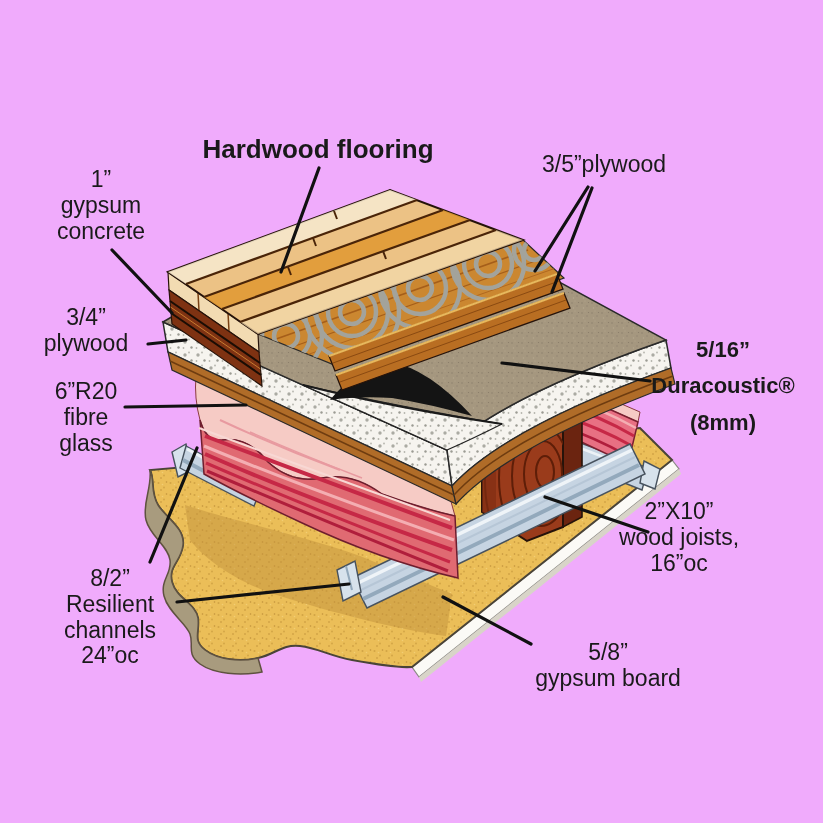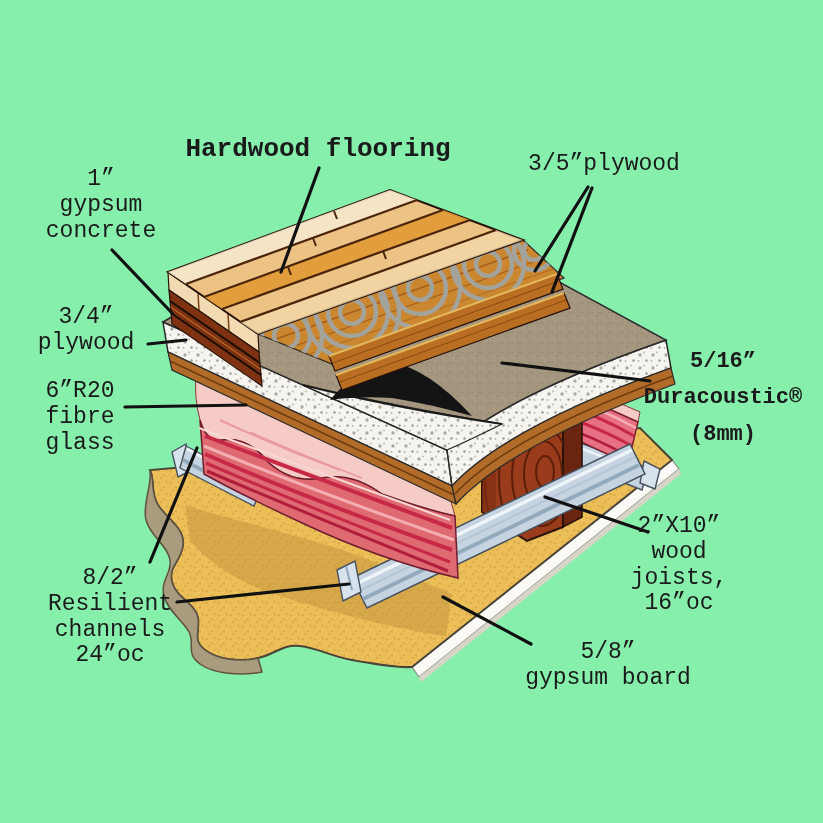--- a/index.html
+++ b/index.html
@@ -1,22 +1,22 @@
 <!DOCTYPE html>
 <html><head>
 <meta charset="utf-8">
 <style>
   html,body{margin:0;padding:0;background:#ffffff;}
-  #stage{position:relative;width:823px;height:823px;background:#86efac;overflow:hidden;
-         font-family:Liberation Mono, monospace;}
+  #stage{position:relative;width:823px;height:823px;background:#f0abfc;overflow:hidden;
+         font-family:Liberation Sans, sans-serif;}
   #art{position:absolute;left:0;top:0;}
   .lbl{position:absolute;transform:translateX(-50%);text-align:center;color:#1a1a1a;
        font-size:23px;line-height:1.12;white-space:pre-line;}
   .lbl.title{font-size:26px;font-weight:bold;line-height:1.05;}
-  .lbl.dura{font-size:22px;font-weight:bold;line-height:1.65;margin-top:12px;}
+  .lbl.dura{font-size:22px;font-weight:bold;line-height:1.65;}
 </style>
 </head>
 <body>
 
 <div id="stage">
 
 <svg id="art" width="823" height="823" viewBox="0 0 823 823">
   <defs>
     <pattern id="spkWhite" width="13" height="13" patternUnits="userSpaceOnUse">
       <rect width="13" height="13" fill="#F6F4EF"></rect>
@@ -218,29 +218,29 @@
   </g>
 </svg>
 
 <div class="lbl title" style="left:318px;top:136px;">Hardwood flooring</div>
 <div class="lbl" style="left:604px;top:152px;">3/5”plywood</div>
 <div class="lbl" style="left:101px;top:167px;">1”
 gypsum
 concrete</div>
 <div class="lbl" style="left:86px;top:305px;">3/4”
 plywood</div>
-<div class="lbl" style="left:80px;top:379px;">6”R20
+<div class="lbl" style="left:86px;top:379px;">6”R20
 fibre
 glass</div>
 <div class="lbl" style="left:110px;top:566px;">8/2”
 Resilient
 channels
 24”oc</div>
 <div class="lbl dura" style="left:723px;top:332px;">5/16”
 Duracoustic®
 (8mm)</div>
-<div class="lbl" style="left:679px;top:514px;">2”X10”
+<div class="lbl" style="left:679px;top:499px;">2”X10”
 wood joists,
 16”oc</div>
 <div class="lbl" style="left:608px;top:640px;text-align:center;">5/8”
 gypsum board</div>
 
 </div>
 
 </body></html>

